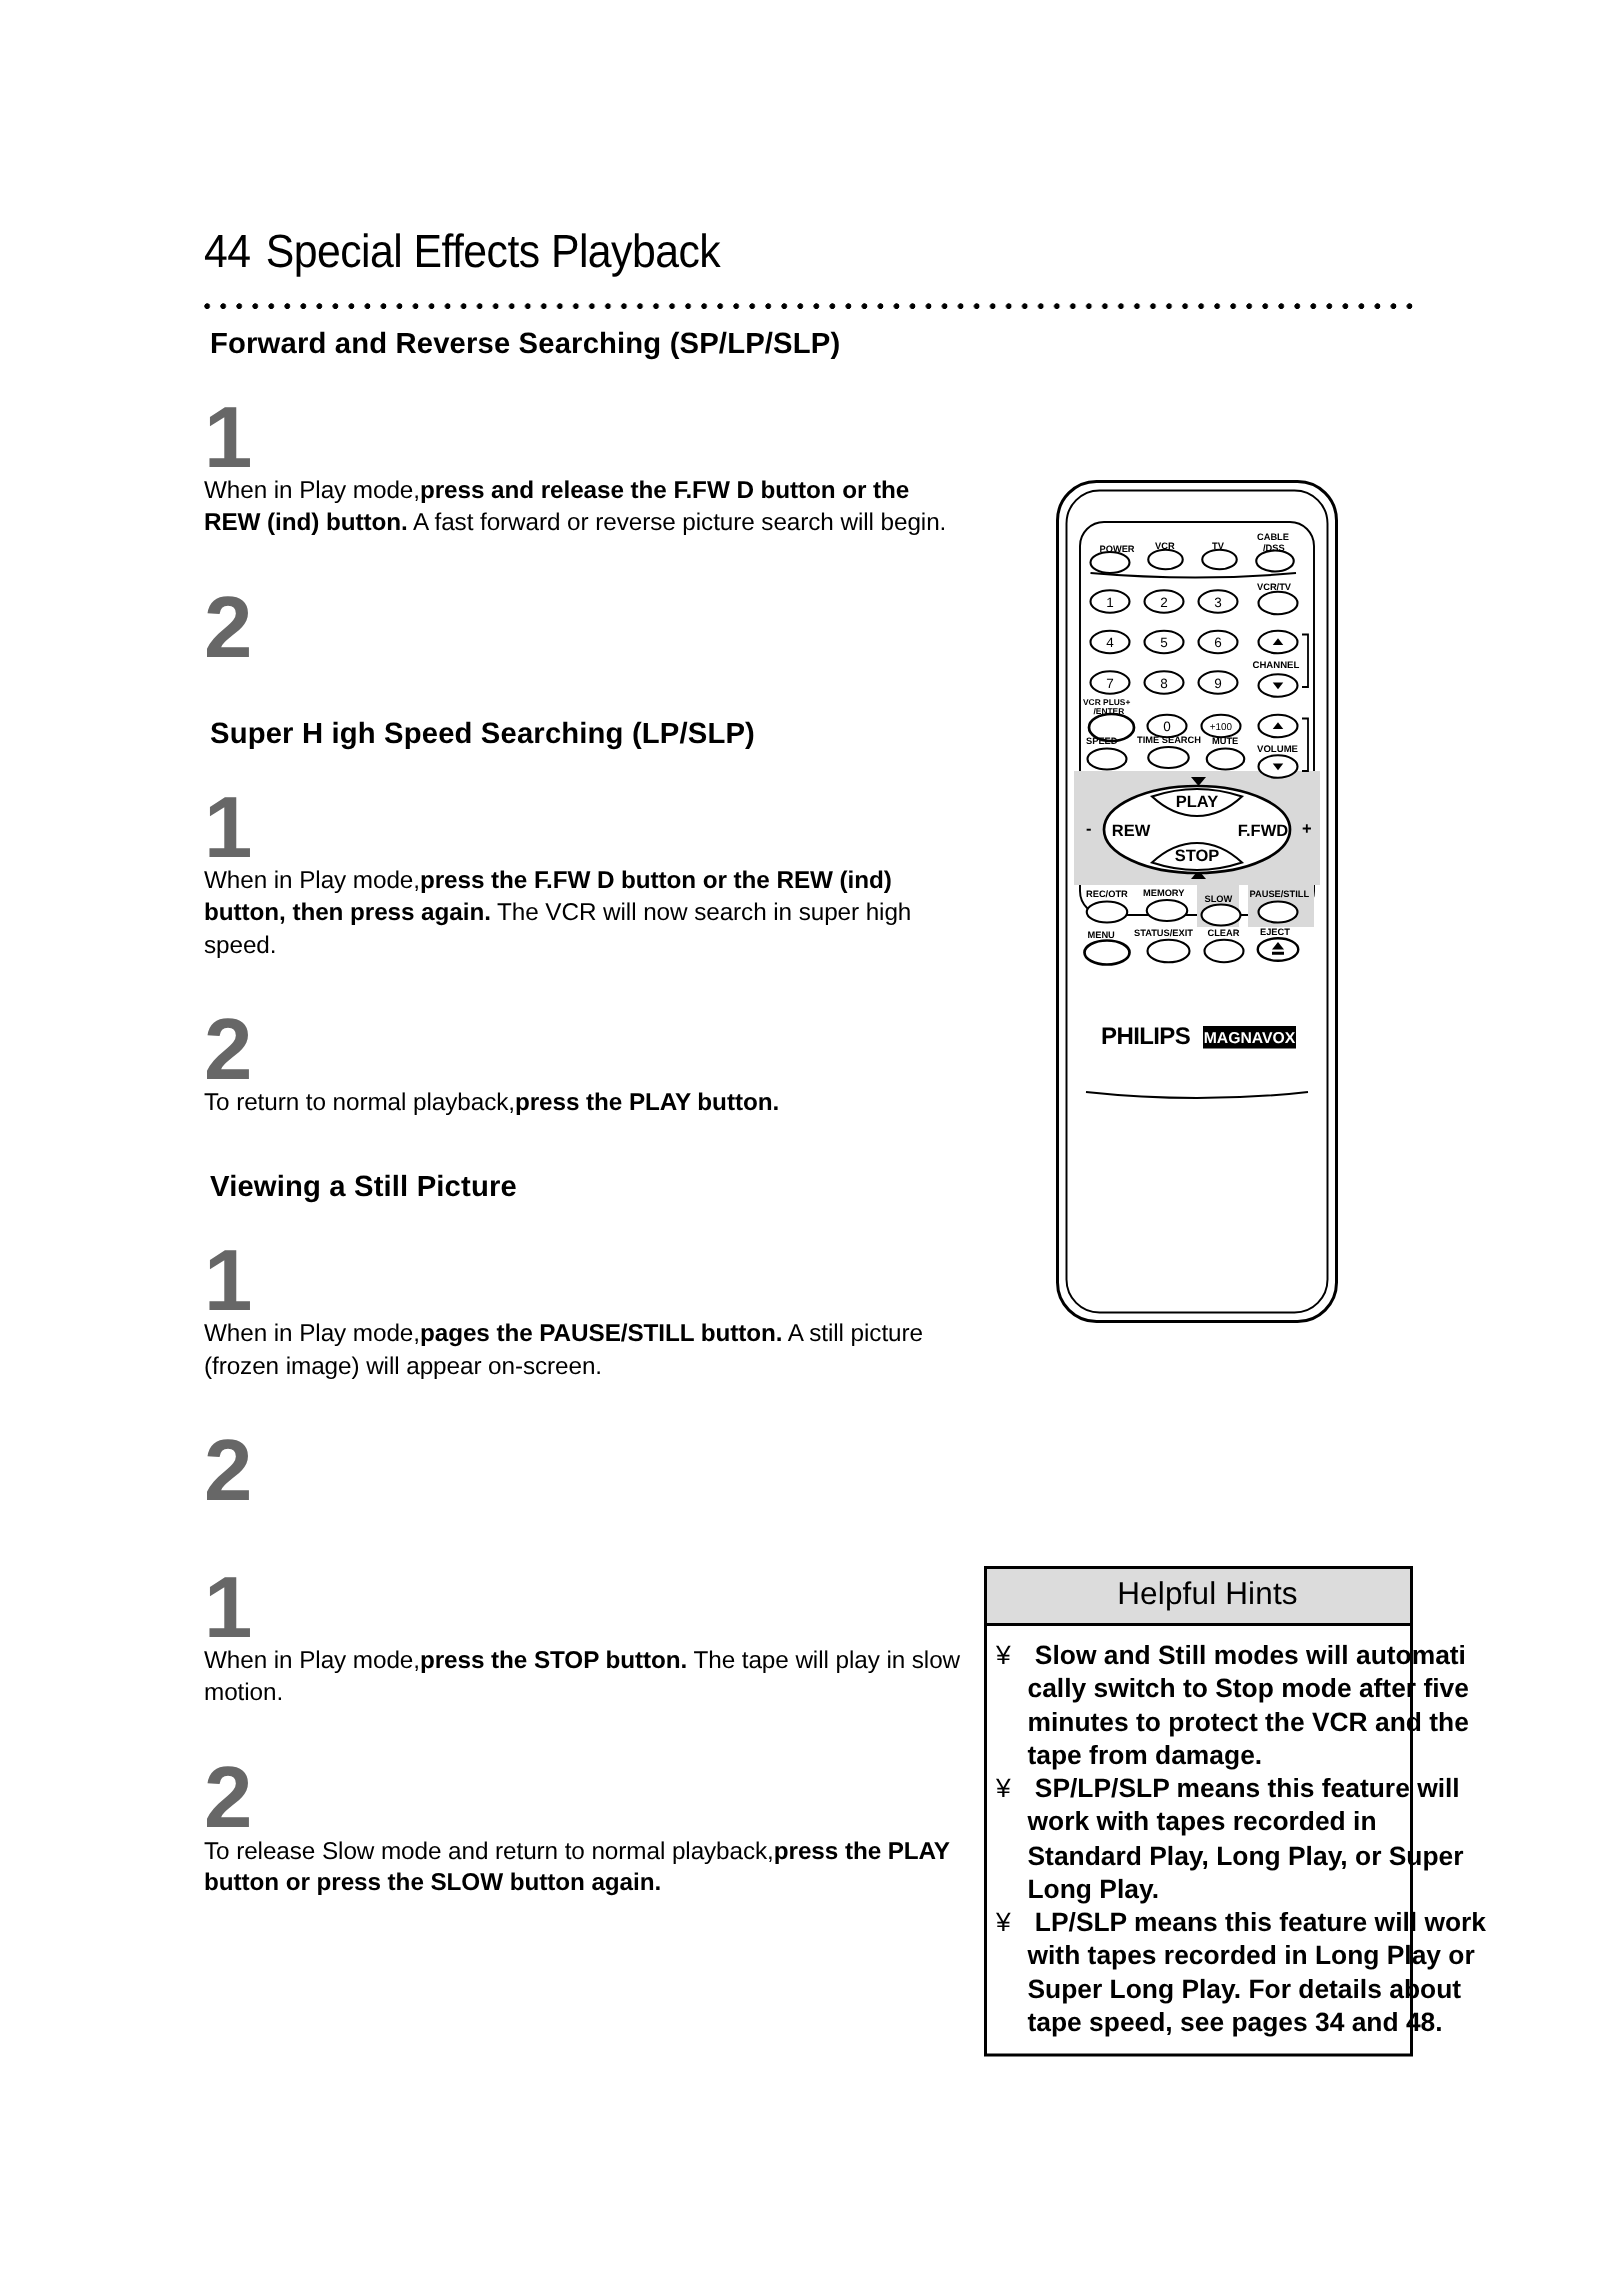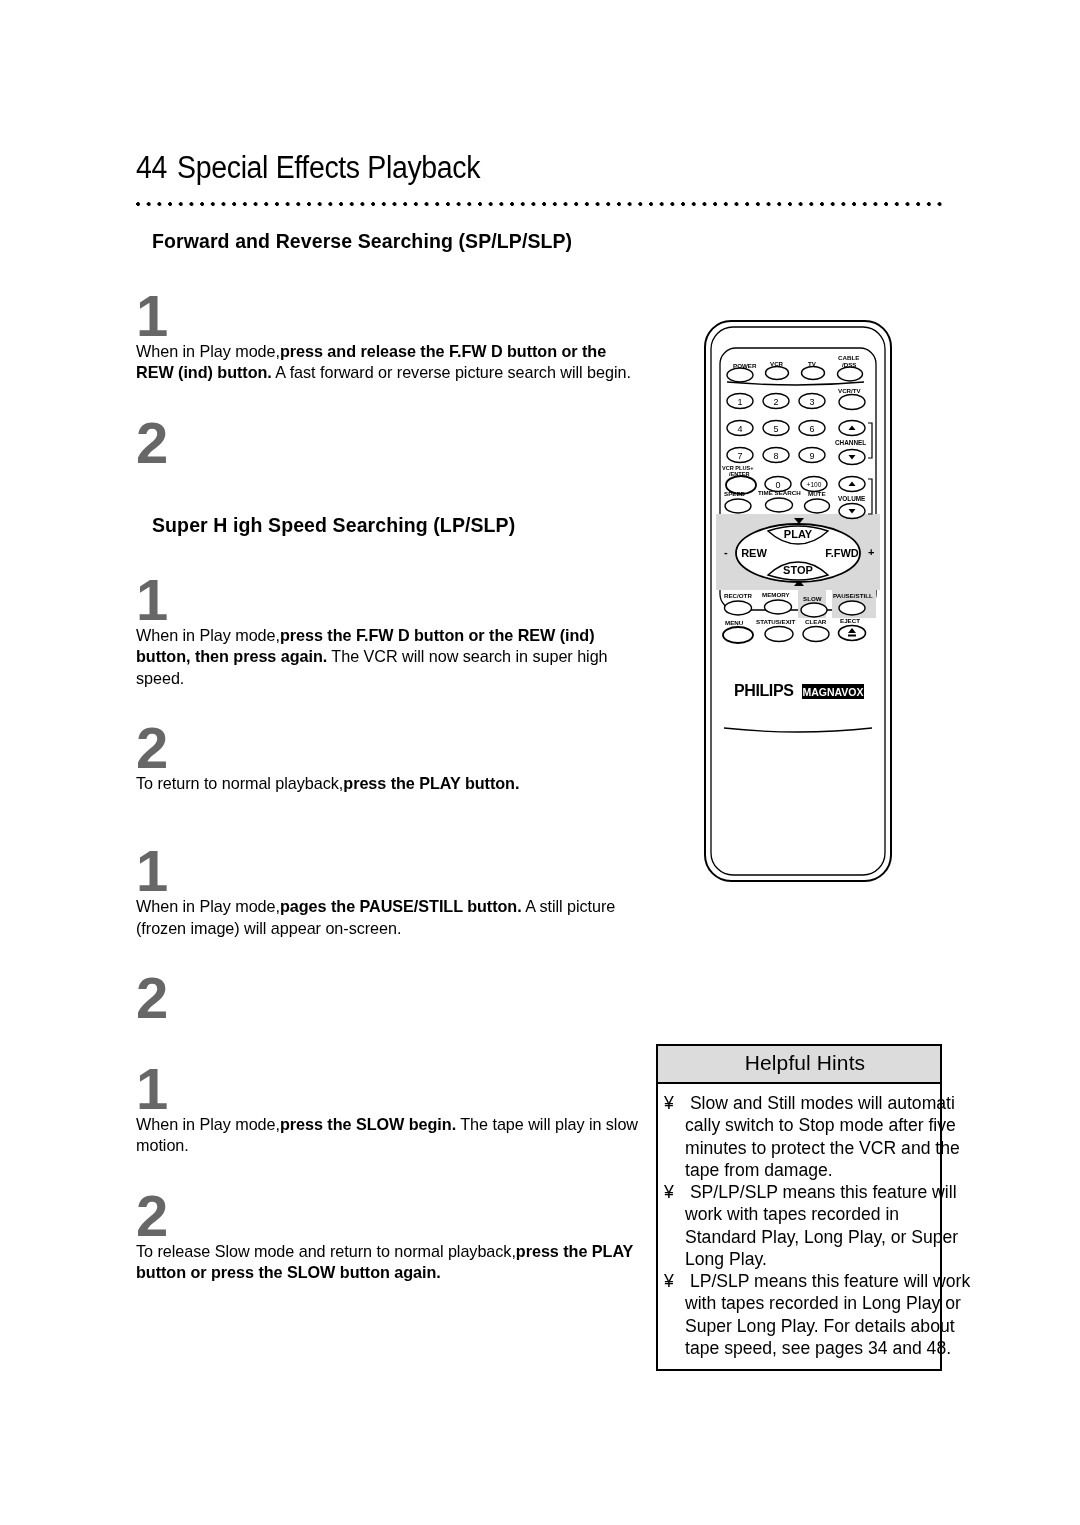--- a/index.html
+++ b/index.html
@@ -51,21 +51,21 @@
     position: absolute;
     left: 136px;
     top: 214px;
     width: 508px;
   }
 
   .sec-head {
     font-size: 19.5px;
     font-weight: bold;
     letter-spacing: 0.1px;
-    margin: 16px;
+    margin: 4px;
     white-space: nowrap;
   }
 
   .step {
     position: relative;
   }
   .step-num {
     font-size: 58px;
     font-weight: bold;
     color: #676767;
@@ -118,20 +118,21 @@
     white-space: nowrap;
   }
   .hint-bullet {
     flex: 0 0 auto;
     width: 21px;
     text-align: left;
   }
   .hint-text {
     flex: 0 0 auto;
     white-space: pre;
+    font-weight: bold;
   }
 
   
   .remote-wrap {
     position: absolute;
     left: 702px;
     top: 318px;
     width: 192px;
     height: 566px;
   }
@@ -169,36 +170,37 @@
     <p class="step-body"><span>When in Play mode,</span><b>press the F.FW D button or the REW (ind) button, then press again.</b><span> The VCR will now search in super high speed.</span></p>
   </div>
   <div class="sp-b"></div>
   <div class="step">
     <span class="step-num">2</span>
     <p class="step-body"><span>To return to normal playback,</span><b>press the PLAY button.</b><span></span></p>
   </div>
 
   <div class="sp-c"></div>
 
+  <h2 class="sec-head">Viewing a Still Picture</h2>
   <div class="sp-a"></div>
   <div class="step">
     <span class="step-num">1</span>
     <p class="step-body"><span>When in Play mode,</span><b>pages the PAUSE/STILL button.</b><span> A still picture (frozen image) will appear on-screen.</span></p>
   </div>
   <div class="sp-b"></div>
   <div class="step">
     <span class="step-num">2</span>
   </div>
 
   <div class="sp-d"></div>
 
   <div class="sp-a"></div>
   <div class="step">
     <span class="step-num">1</span>
-    <p class="step-body"><span>When in Play mode,</span><b>press the SLOW  begin.</b><span> The tape will play in slow motion.</span></p>
+    <p class="step-body"><span>When in Play mode,</span><b>press the STOP  button.</b><span> The tape will play in slow motion.</span></p>
   </div>
   <div class="sp-b"></div>
   <div class="step">
     <span class="step-num">2</span>
     <p class="step-body"><span>To release Slow mode and return to normal playback,</span><b>press the PLAY button or press the SLOW  button again.</b><span></span></p>
   </div>
 
 </div>
 
 <div class="hints-box">

